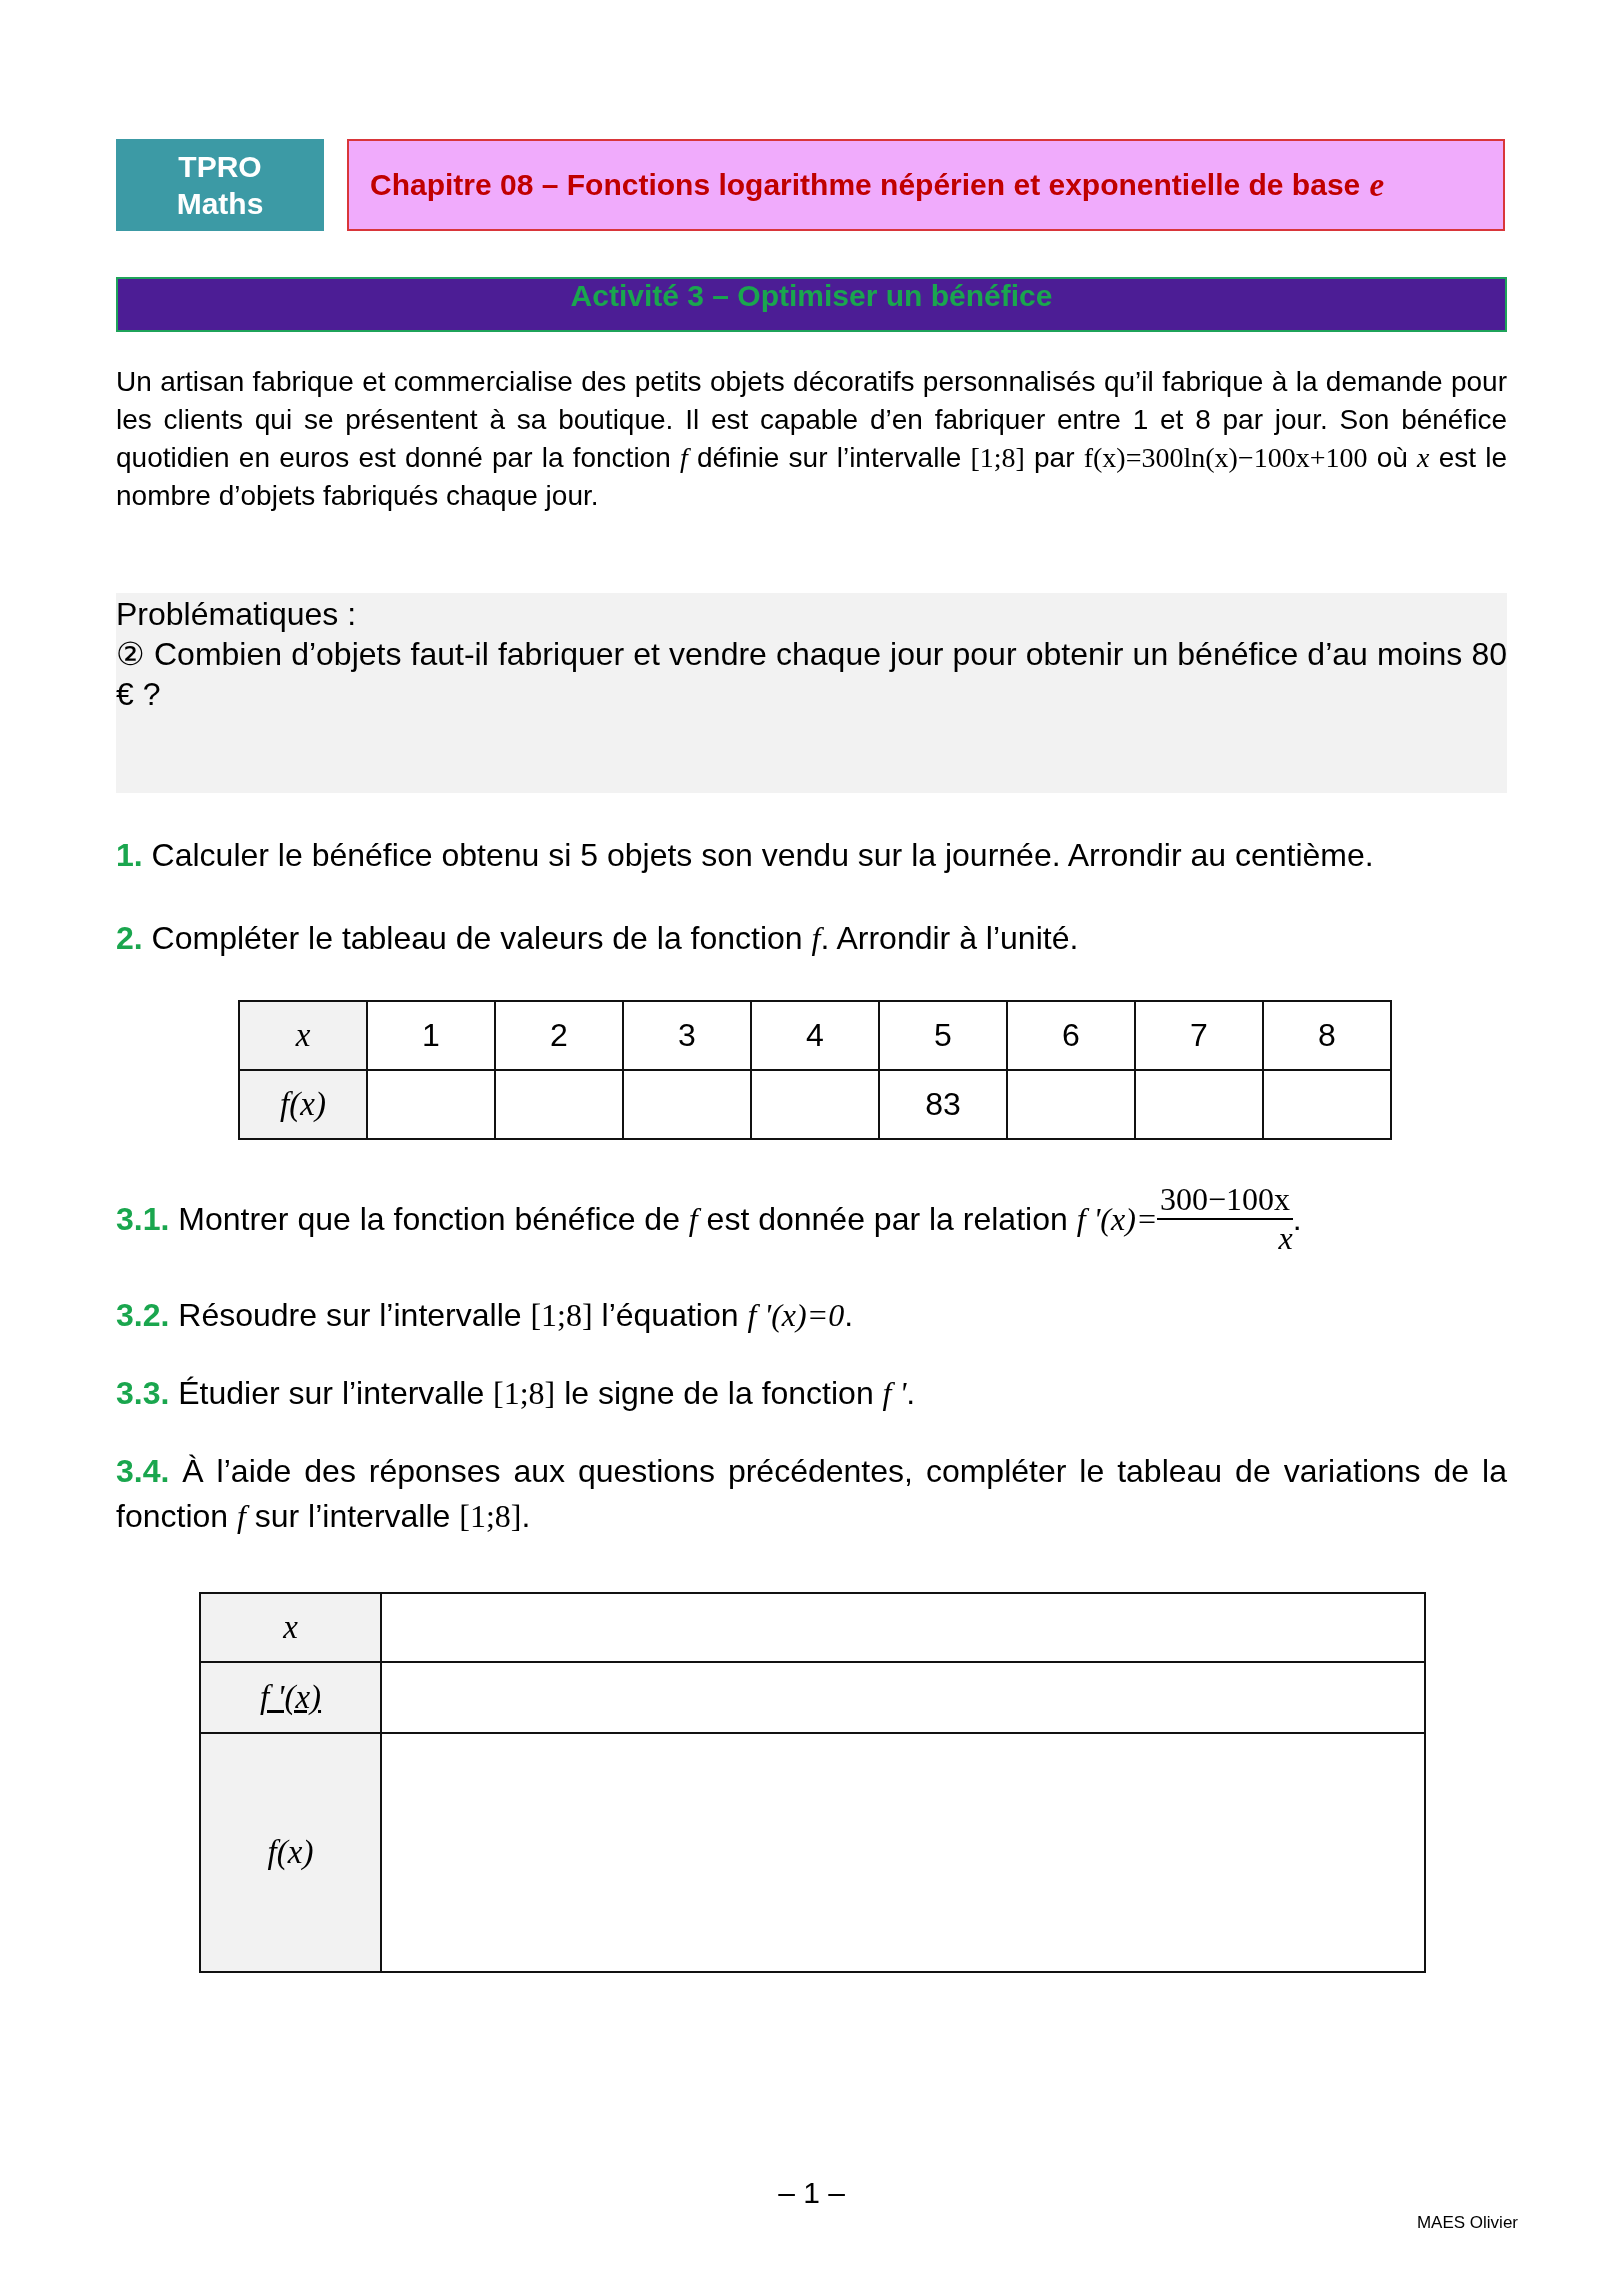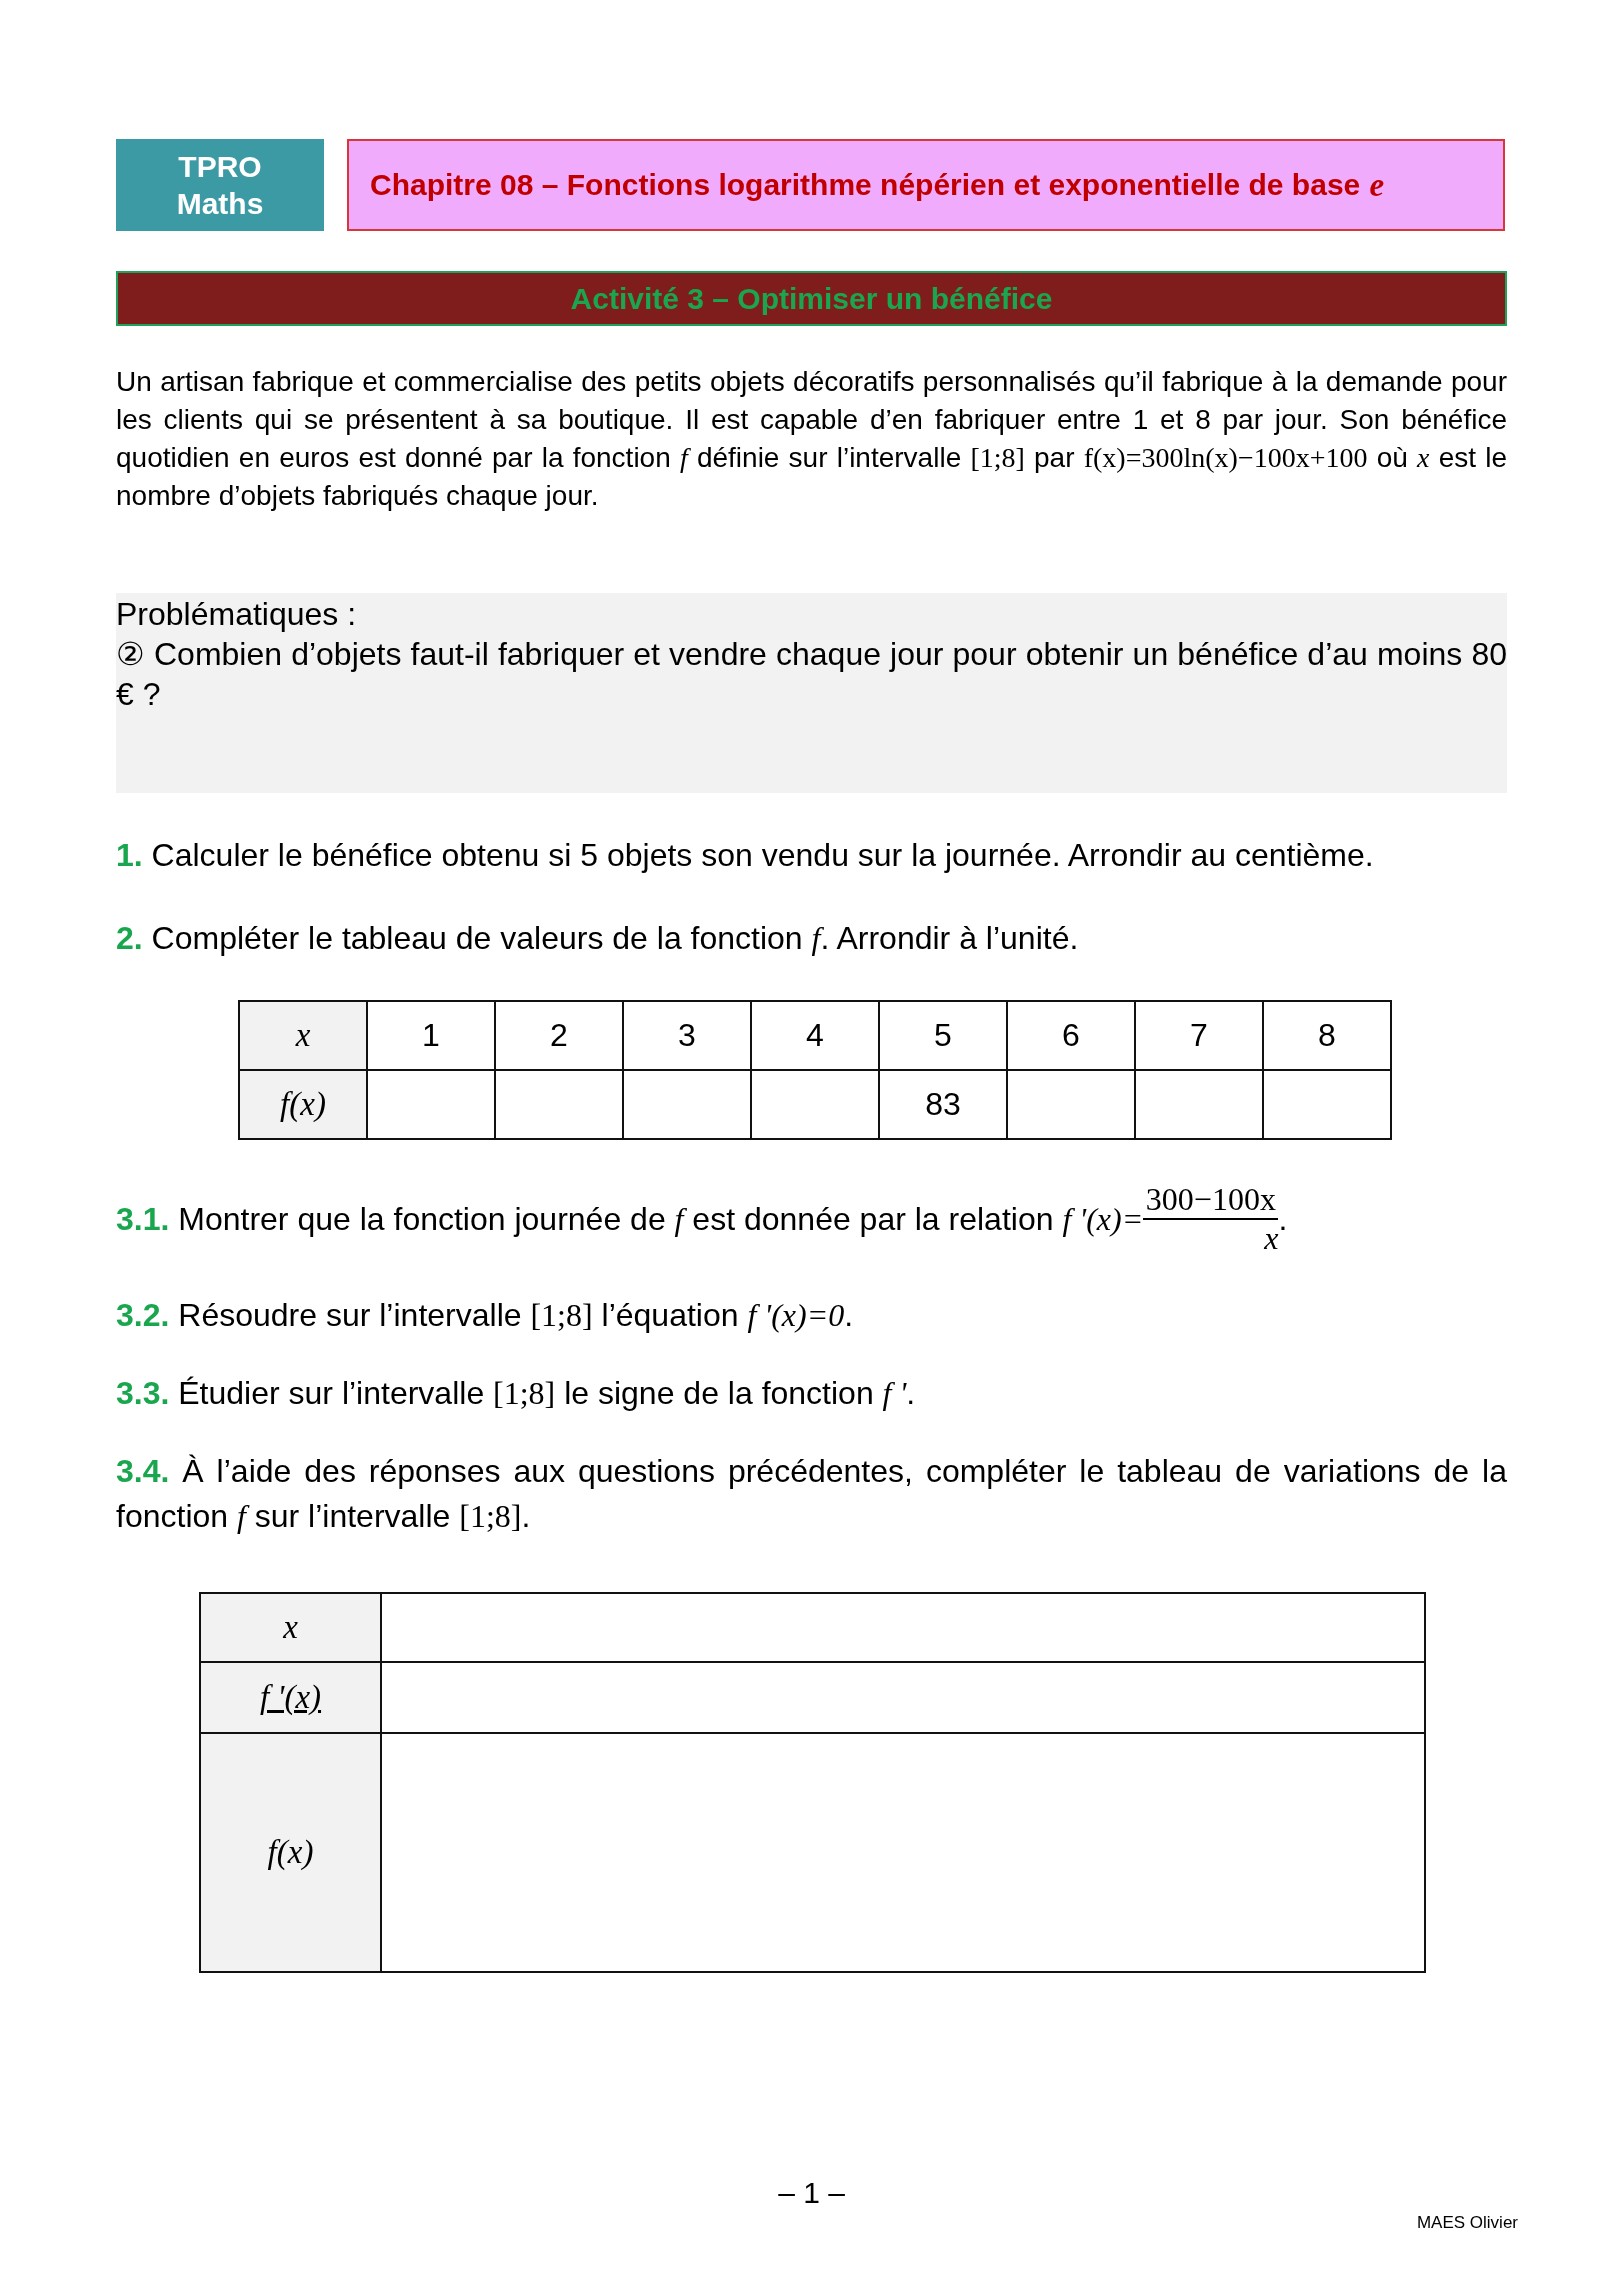--- a/index.html
+++ b/index.html
@@ -12,24 +12,24 @@
   .num { color: #1aa64e; font-weight: bold; }
 
   #level-box { left: 116px; top: 139px; width: 208px; height: 92px; background: #3c9aa5;
     color: #fff; font-weight: bold; font-size: 30px; line-height: 37px;
     display: flex; flex-direction: column; align-items: center; justify-content: center; }
   #chapter-box { left: 347px; top: 139px; width: 1158px; height: 92px;
     border: 2px solid #d9363a; background: #f0abfc; box-sizing: border-box;
     color: #c00000; font-weight: bold; font-size: 30px;
     display: flex; align-items: center; padding-left: 21px; }
   #chapter-box .e { font-family: "Liberation Serif", serif; font-style: italic; margin-left: 9.2px; font-size: 33px; }
-  #activity-box { left: 116px; top: 271px; width: 1391px; height: 55px;
-    border: 2px solid #1fa35a; background: #7f1d1d; box-sizing: border-box;
+  #activity-box { left: 116px; top: 277px; width: 1391px; height: 55px;
+    border: 2px solid #1fa35a; background: #4c1d95; box-sizing: border-box;
     color: #1aa64e; font-weight: bold; font-size: 30px;
-    display: flex; align-items: center; justify-content: center; }
+    display: flex; align-items: flex-start; justify-content: center; }
 
   .para { left: 116px; width: 1391px; font-size: 28px; line-height: 38px; text-align: justify; }
   #intro { top: 363px; }
   #prob-box { left: 116px; top: 593px; width: 1391px; height: 200px; background: #f2f2f2;
     font-size: 32px; line-height: 40px; box-sizing: border-box; padding-top: 1.3px; text-align: justify; }
   .q { left: 116px; width: 1391px; font-size: 32px; line-height: 38px; }
 
   table.vals { position: absolute; left: 238px; top: 1000px; border-collapse: collapse; }
   table.vals td { width: 128px; height: 69px; border: 2px solid #111; text-align: center;
     font-size: 32px; padding: 0; box-sizing: border-box; }
@@ -99,21 +99,21 @@
     <td></td>
     <td>83</td>
     <td></td>
     <td></td>
     <td></td>
   </tr>
 </tbody>
   </table>
 
 <div class="abs q" style="top:1184px; line-height:37px;">
-  <span class="num">3.1.</span> <span class="b">Montrer</span><span> que la fonction journée de </span><span class="math">f</span><span> est donnée par la relation </span><span class="math">f '(x)=</span><span class="frac mathr"><span class="top">300−100x</span><span class="bot math">x</span></span><span>.</span>
+  <span class="num">3.1.</span> <span class="b">Montrer</span><span> que la fonction bénéfice de </span><span class="math">f</span><span> est donnée par la relation </span><span class="math">f '(x)=</span><span class="frac mathr"><span class="top">300−100x</span><span class="bot math">x</span></span><span>.</span>
 </div>
 
 <div class="abs q" style="top:1296px;">
   <span class="num">3.2.</span> <span class="b">Résoudre</span><span> sur l’intervalle </span><span class="mathr">[1;8]</span><span> l’équation </span><span class="math">f '(x)=0</span><span>.</span>
 </div>
 
 <div class="abs q" style="top:1374px;">
   <span class="num">3.3.</span> <span class="b">Étudier</span><span> sur l’intervalle </span><span class="mathr">[1;8]</span><span> le signe de la fonction </span><span class="math">f '</span><span>.</span>
 </div>
 

